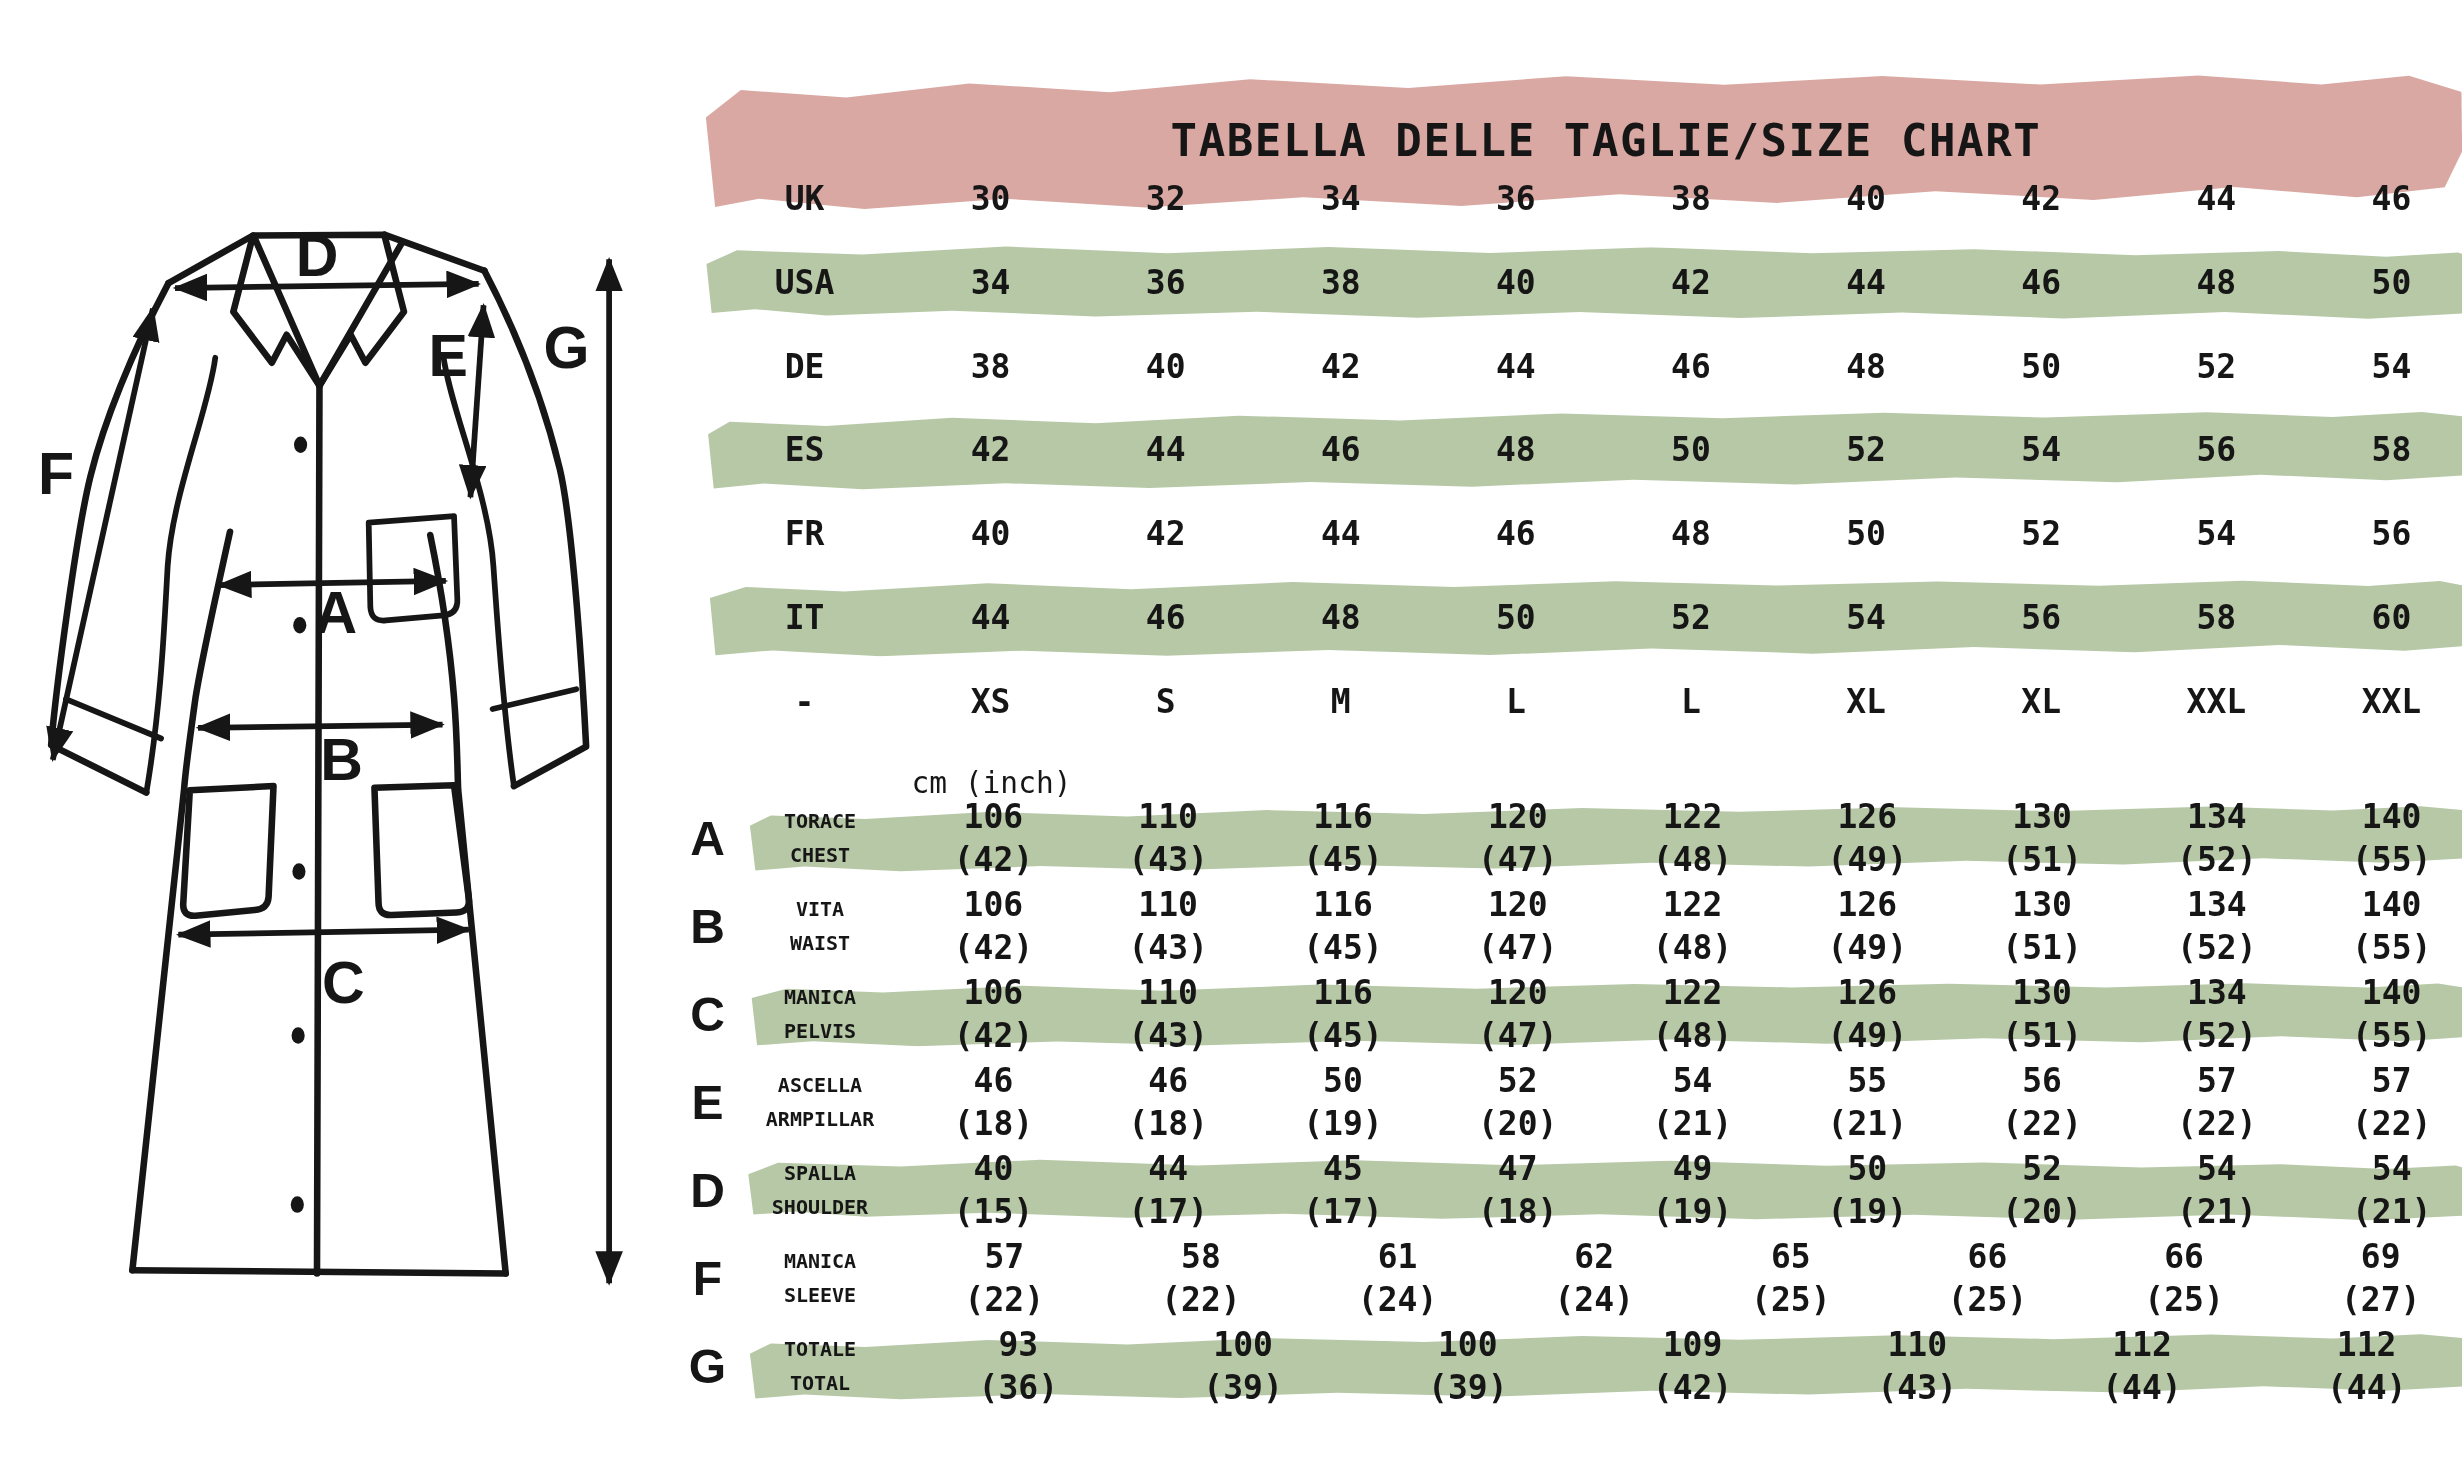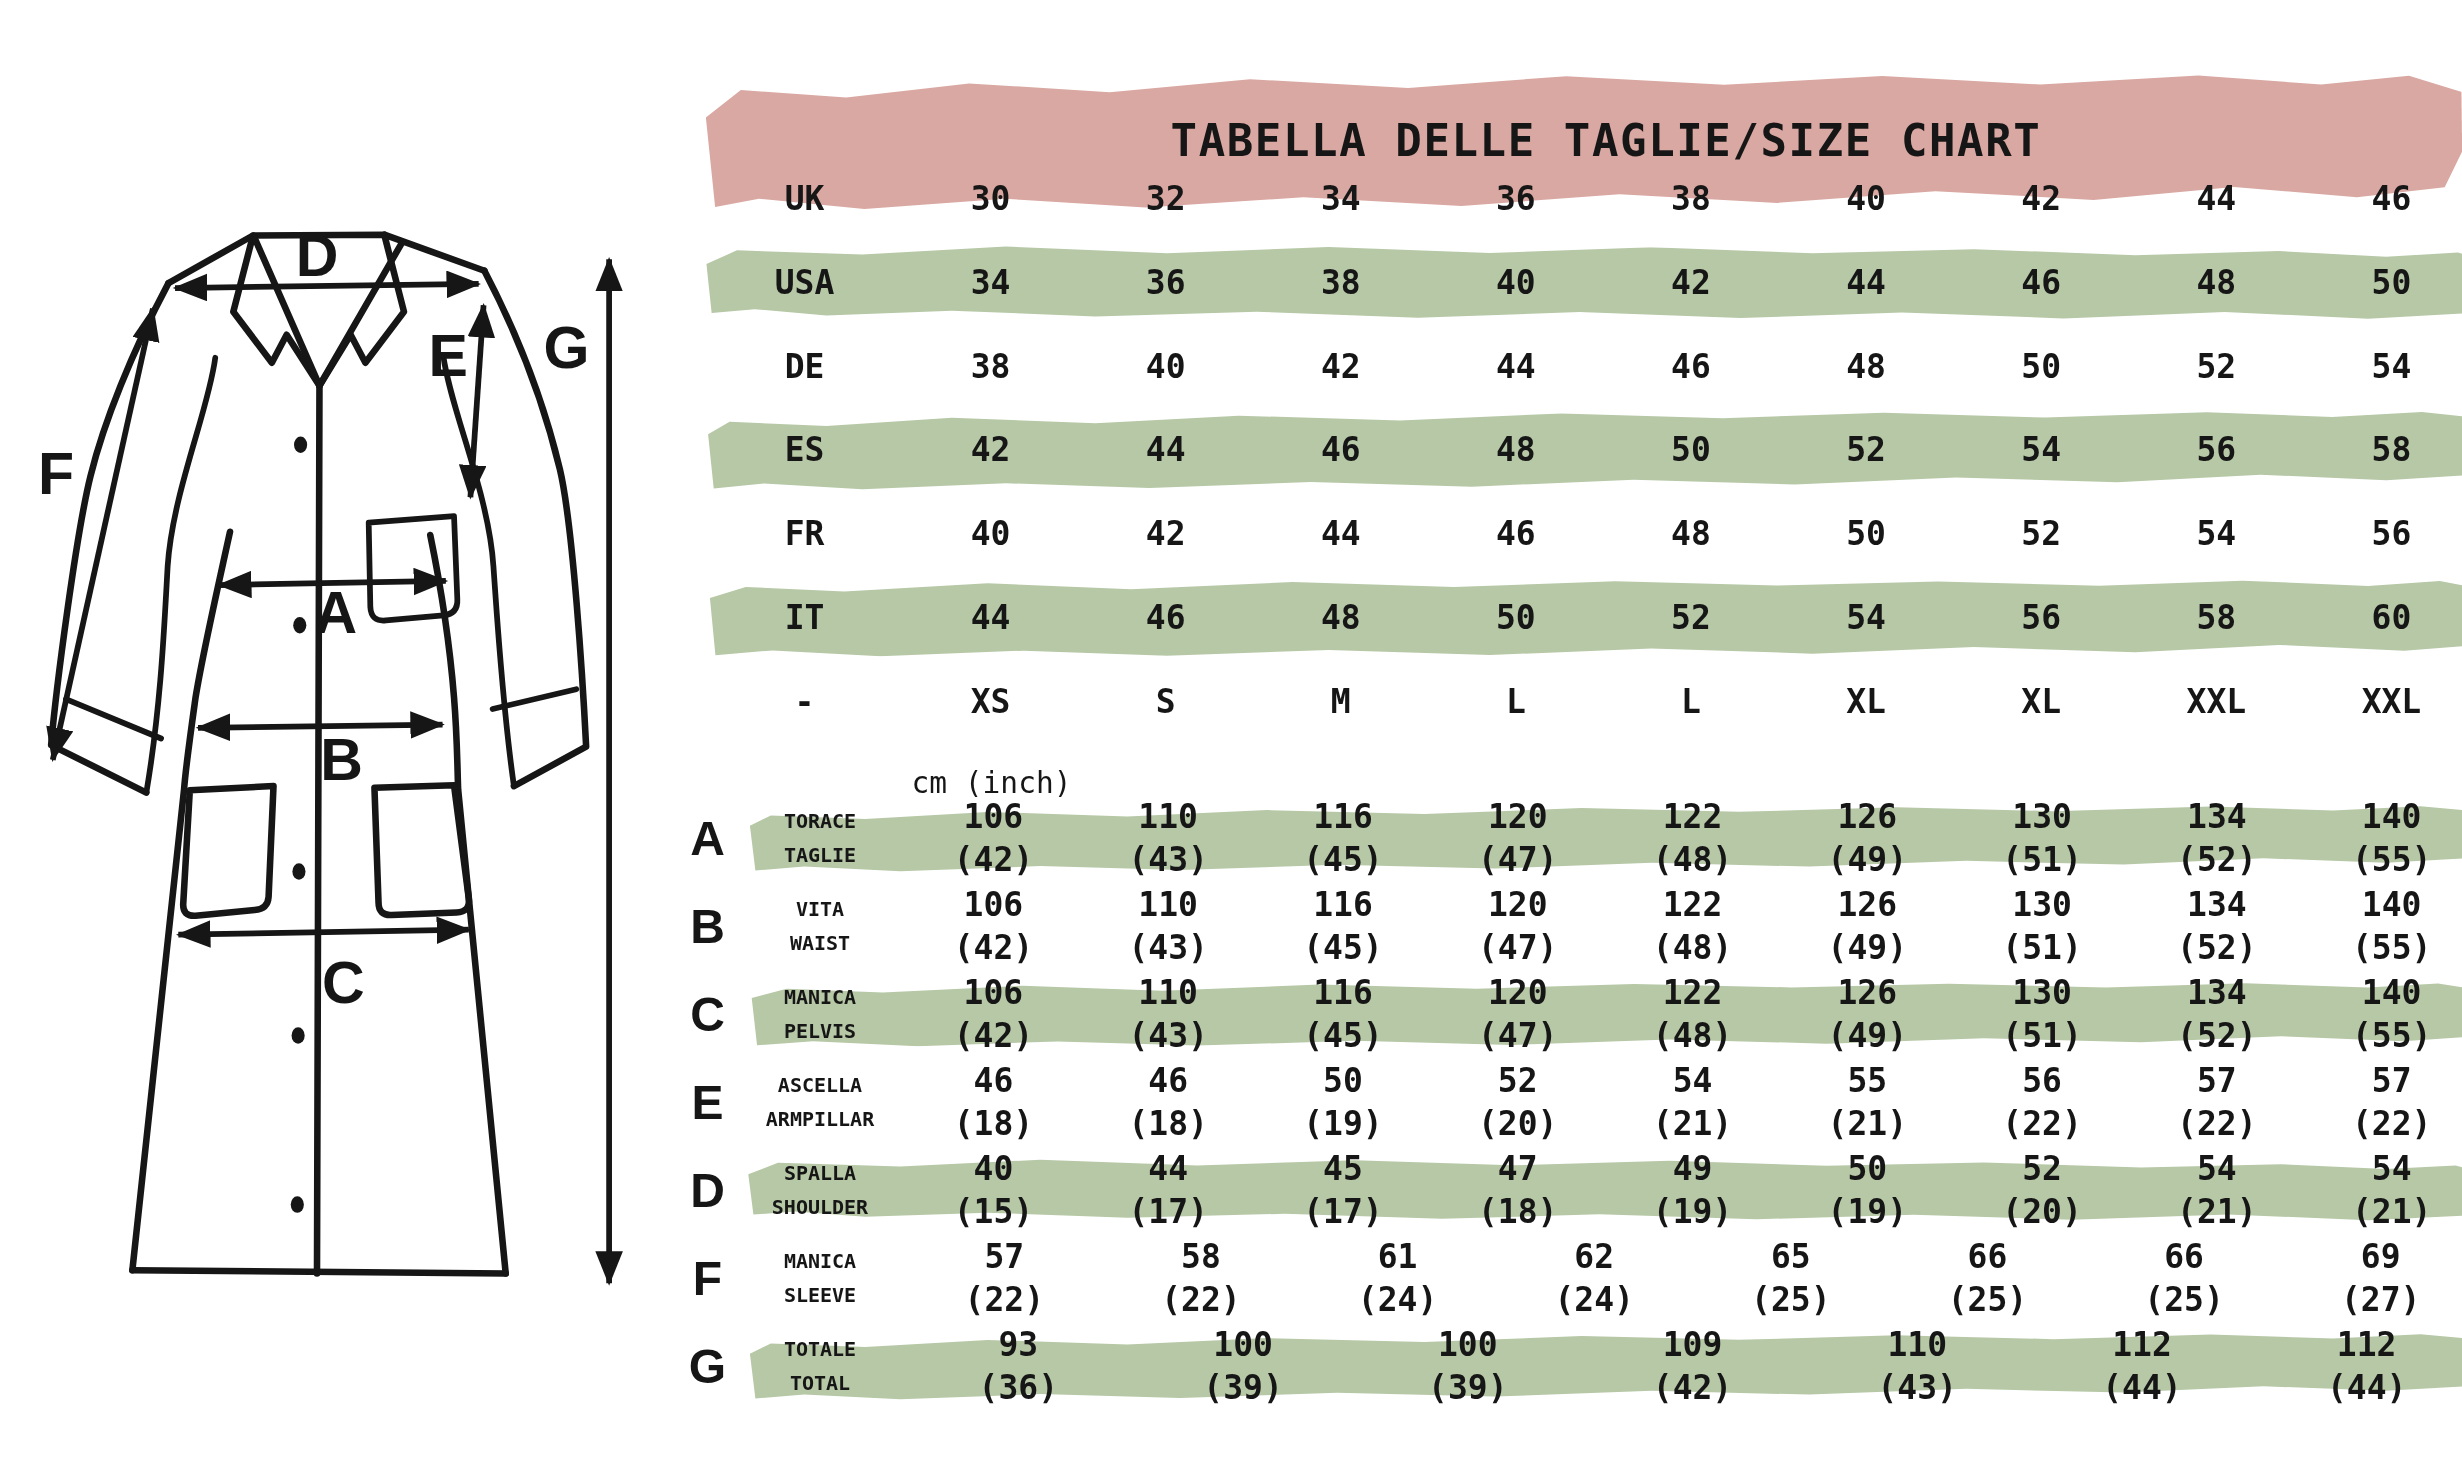--- a/index.html
+++ b/index.html
@@ -202,21 +202,21 @@
       </div>
     </div>
 
   <div class="unit-note">cm (inch)</div>
 
   <div id="measure-rows">
       <div class="measure-row hl brush1" style="top: 793px;">
         <div class="cell m-letter">A</div>
         <div class="cell m-label">
           <div class="">TORACE</div>
-          <div class="">TAGLIE</div>
+          <div class="">CHEST</div>
         </div>
         <div class="cell m-val">
           <div class="">106</div>
           <div class="">(42)</div>
         </div>
         <div class="cell m-val">
           <div class="">110</div>
           <div class="">(43)</div>
         </div>
         <div class="cell m-val">

